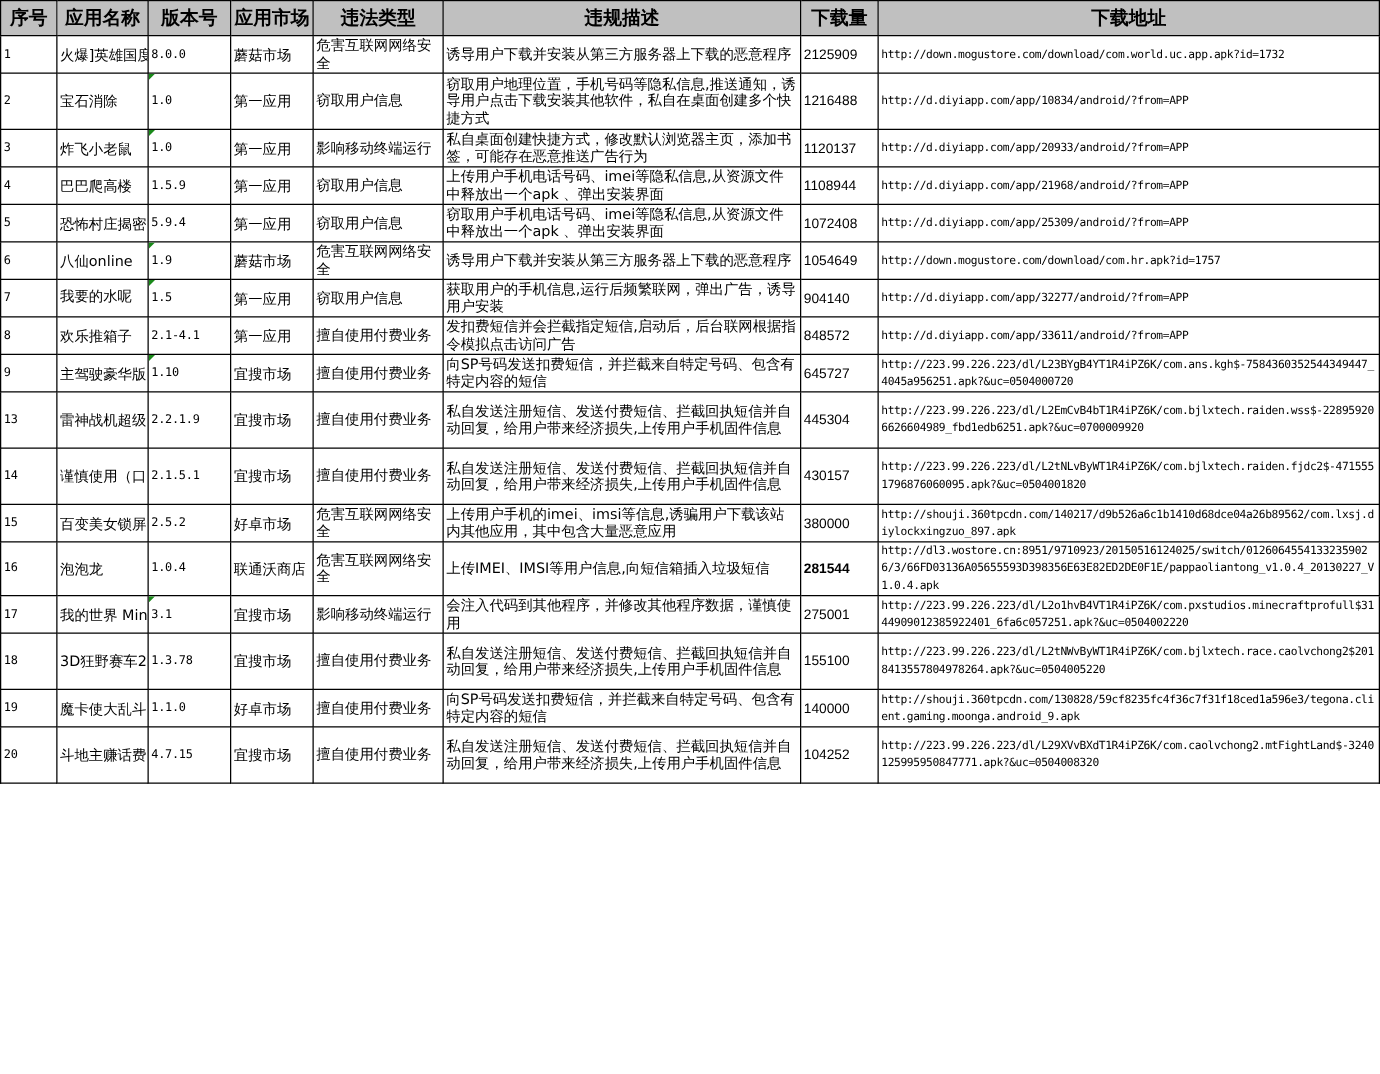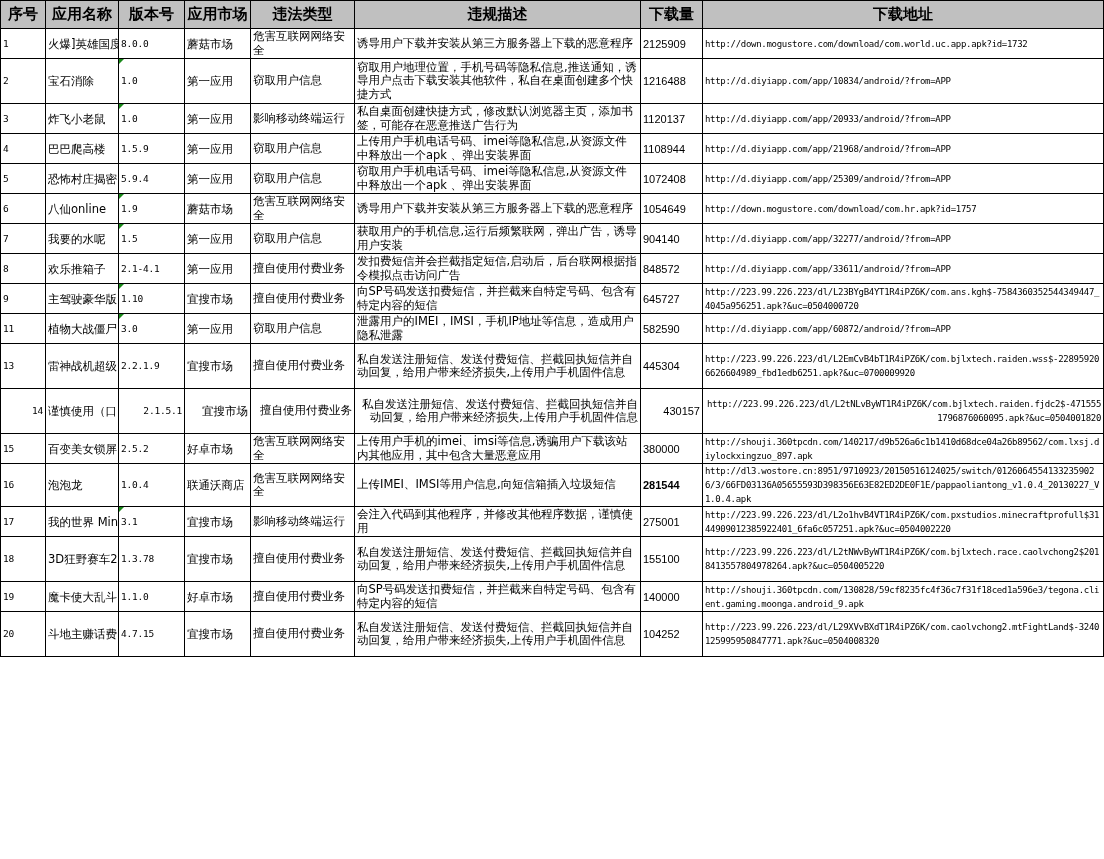--- a/index.html
+++ b/index.html
@@ -113,21 +113,21 @@
         <td class="" style="height: 29px;">蘑菇市场</td>
         <td class="wrap" style="height: 29px;">危害互联网网络安全</td>
         <td class="wrap" style="height: 29px;">
           <span class="cell-desc">诱导用户下载并安装从第三方服务器上下载的恶意程序</span>
         </td>
         <td class="num" style="height: 29px;">1054649</td>
         <td class="url" style="height: 29px;">http://down.mogustore.com/download/com.hr.apk?id=1757</td>
       </tr>
       <tr style="height: 30px;">
         <td class="mono" style="height: 29px;">7</td>
-        <td class="" style="height: 29px;">我要的水呢</td>
+        <td class="" style="height: 29px; font-family: Liberation Mono, monospace;">我要的水呢</td>
         <td class="mono ver flag" style="height: 29px;">1.5</td>
         <td class="" style="height: 29px;">第一应用</td>
         <td class="wrap" style="height: 29px;">窃取用户信息</td>
         <td class="wrap" style="height: 29px;">
           <span class="cell-desc">获取用户的手机信息,运行后频繁联网，弹出广告，诱导用户安装</span>
         </td>
         <td class="num" style="height: 29px;">904140</td>
         <td class="url" style="height: 29px;">http://d.diyiapp.com/app/32277/android/?from=APP</td>
       </tr>
       <tr style="height: 30px;">
@@ -147,45 +147,33 @@
         <td class="" style="height: 29px;">主驾驶豪华版</td>
         <td class="mono ver flag" style="height: 29px;">1.10</td>
         <td class="" style="height: 29px;">宜搜市场</td>
         <td class="wrap" style="height: 29px;">擅自使用付费业务</td>
         <td class="wrap" style="height: 29px;">
           <span class="cell-desc">向SP号码发送扣费短信，并拦截来自特定号码、包含有特定内容的短信</span>
         </td>
         <td class="num" style="height: 29px;">645727</td>
         <td class="url" style="height: 29px;">http://223.99.226.223/dl/L23BYgB4YT1R4iPZ6K/com.ans.kgh$-7584360352544349447_4045a956251.apk?&amp;uc=0504000720</td>
       </tr>
-      <tr style="height: 30px;">
-        <td class="mono" style="height: 29px;">11</td>
-        <td class="" style="height: 29px;">植物大战僵尸</td>
-        <td class="mono ver flag" style="height: 29px;">3.0</td>
-        <td class="" style="height: 29px;">第一应用</td>
-        <td class="wrap" style="height: 29px;">窃取用户信息</td>
-        <td class="wrap" style="height: 29px;">
-          <span class="cell-desc">泄露用户的IMEI，IMSI，手机IP地址等信息，造成用户隐私泄露</span>
-        </td>
-        <td class="num" style="height: 29px;">582590</td>
-        <td class="url" style="height: 29px;">http://d.diyiapp.com/app/60872/android/?from=APP</td>
-      </tr>
       <tr style="height: 45px;">
         <td class="mono" style="height: 44px;">13</td>
         <td class="" style="height: 44px;">雷神战机超级</td>
         <td class="mono ver" style="height: 44px;">2.2.1.9</td>
         <td class="" style="height: 44px;">宜搜市场</td>
         <td class="wrap" style="height: 44px;">擅自使用付费业务</td>
         <td class="wrap" style="height: 44px;">
           <span class="cell-desc">私自发送注册短信、发送付费短信、拦截回执短信并自动回复，给用户带来经济损失,上传用户手机固件信息</span>
         </td>
         <td class="num" style="height: 44px;">445304</td>
         <td class="url" style="height: 44px;">http://223.99.226.223/dl/L2EmCvB4bT1R4iPZ6K/com.bjlxtech.raiden.wss$-228959206626604989_fbd1edb6251.apk?&amp;uc=0700009920</td>
       </tr>
-      <tr style="height: 45px; text-align: right;">
+      <tr style="height: 45px;">
         <td class="mono" style="height: 44px;">14</td>
         <td class="" style="height: 44px;">谨慎使用（口</td>
         <td class="mono ver" style="height: 44px;">2.1.5.1</td>
         <td class="" style="height: 44px;">宜搜市场</td>
         <td class="wrap" style="height: 44px;">擅自使用付费业务</td>
         <td class="wrap" style="height: 44px;">
           <span class="cell-desc">私自发送注册短信、发送付费短信、拦截回执短信并自动回复，给用户带来经济损失,上传用户手机固件信息</span>
         </td>
         <td class="num" style="height: 44px;">430157</td>
         <td class="url" style="height: 44px; margin-left: 22px;">http://223.99.226.223/dl/L2tNLvByWT1R4iPZ6K/com.bjlxtech.raiden.fjdc2$-4715551796876060095.apk?&amp;uc=0504001820</td>

